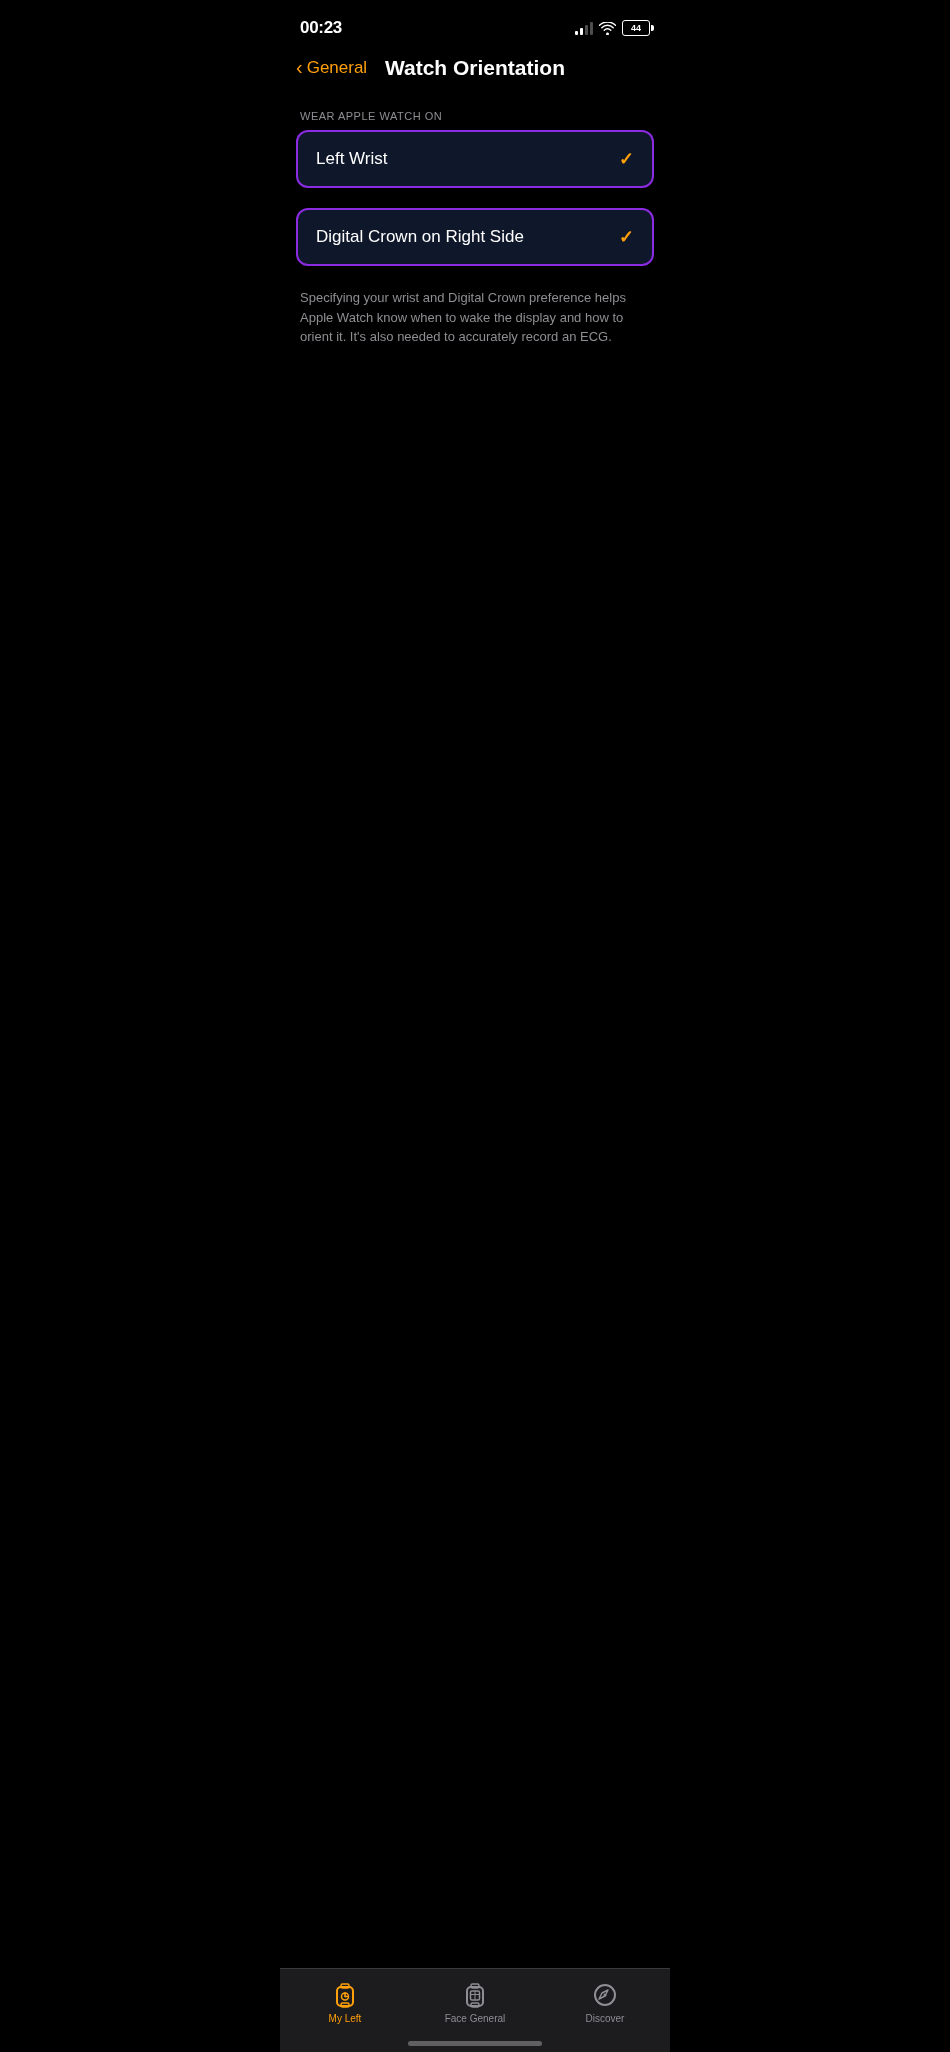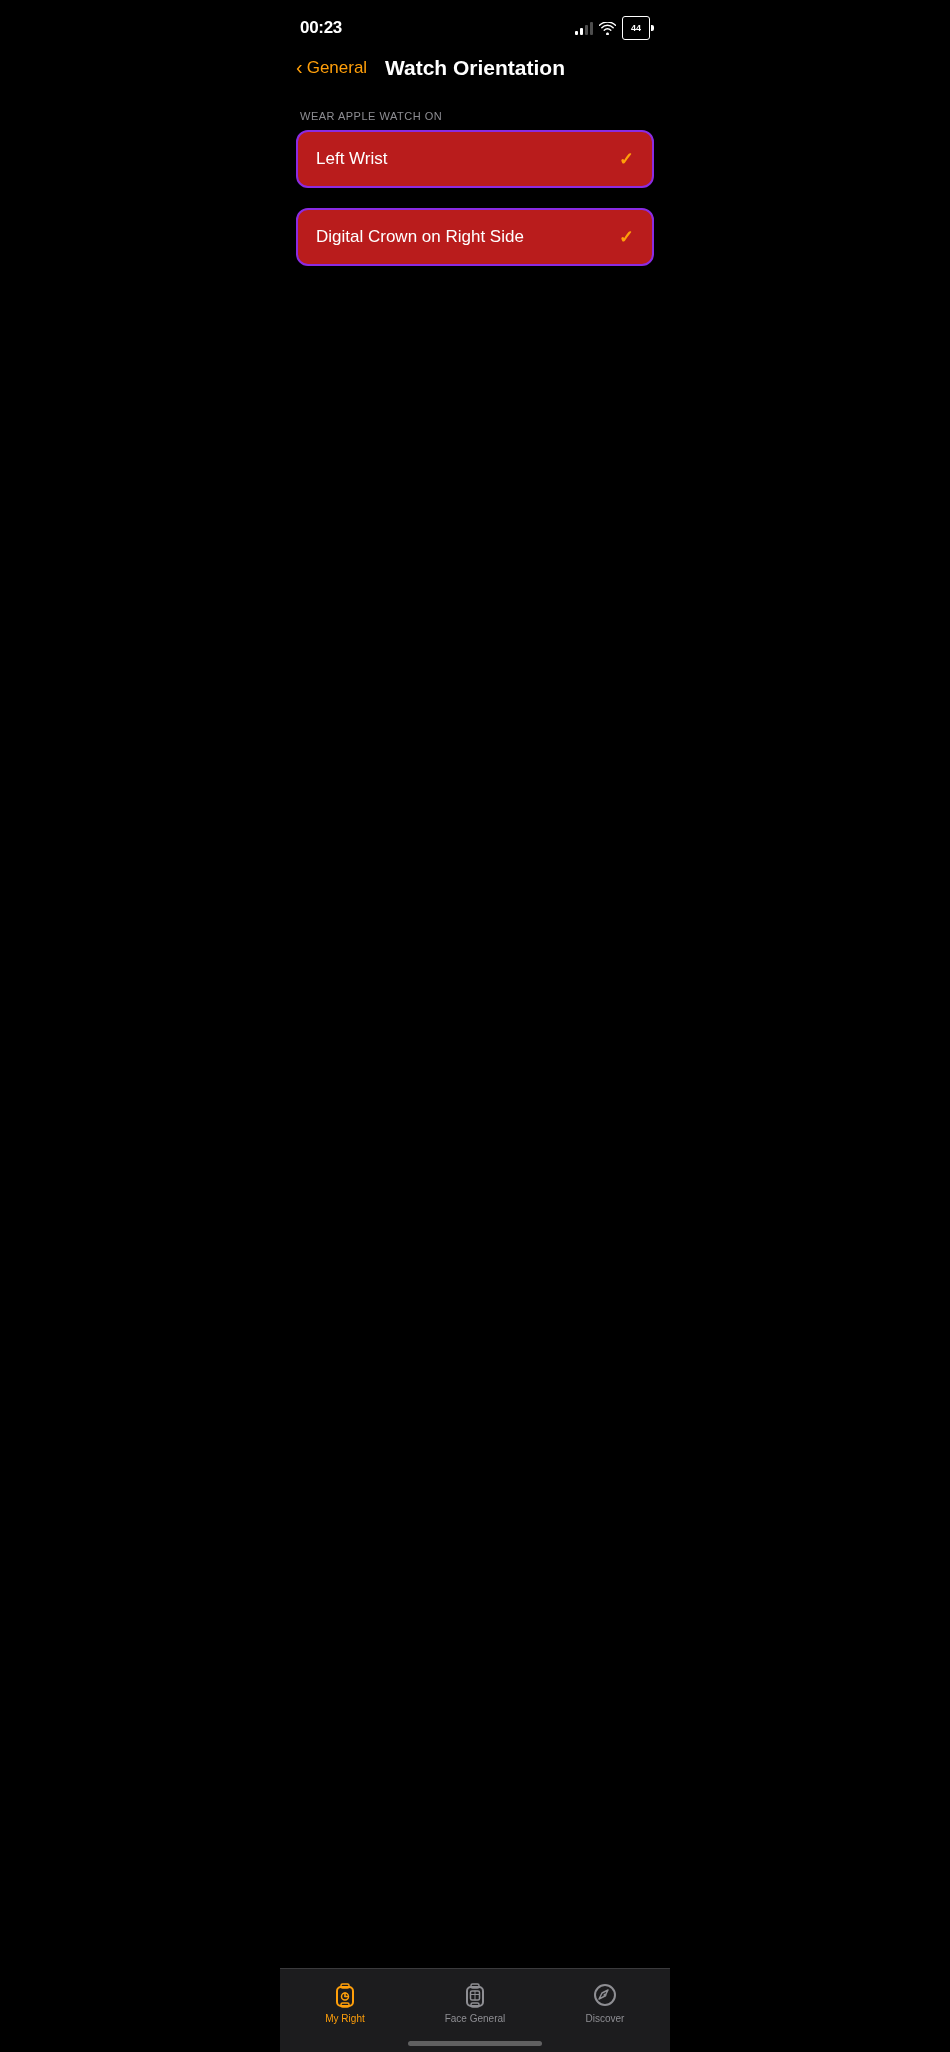--- a/index.html
+++ b/index.html
@@ -59,21 +59,21 @@
     .signal-bar:nth-child(2) { height: 7px; }
     .signal-bar:nth-child(3) { height: 10px; opacity: 0.3; }
     .signal-bar:nth-child(4) { height: 13px; opacity: 0.3; }
 
     .battery-container {
       display: flex;
       align-items: center;
       border: 1.5px solid #fff;
       border-radius: 3px;
       padding: 1px 0;
-      height: 24px;
+      height: 16px;
       width: 28px;
       position: relative;
       font-size: 10px;
       font-weight: 700;
       justify-content: center;
     }
 
     .battery-container::after {
       content: '';
       position: absolute;
@@ -133,21 +133,21 @@
       font-size: 11px;
       font-weight: 500;
       color: #8E8E93;
       letter-spacing: 0.5px;
       text-transform: uppercase;
       margin-bottom: 8px;
       padding-left: 4px;
     }
 
     .options-group {
-      background: #b91c1c;
+      background: #0f172a;
       border-radius: 12px;
       border: 2.5px solid #8B2BE2;
       overflow: hidden;
       margin-bottom: 12px;
     }
 
     .option-item {
       display: flex;
       align-items: center;
       justify-content: space-between;
@@ -292,37 +292,38 @@
     </div>
   </div>
 
   <div class="options-group" style="margin-top: 20px;">
     <div class="option-item">
       <span class="option-text">Digital Crown on Right Side</span>
       <span class="checkmark">✓</span>
     </div>
   </div>
 
+  <p class="helper-text">Specifying your wrist and Digital Crown preference helps Apple Watch know when to wake the display and how to orient it. It's also needed to accurately record an ECG.</p>
 
 </div>
 
 <div class="tab-bar">
 
   <div class="tab-item">
     <div class="tab-icon">
       <svg width="26" height="28" viewBox="0 0 26 28" fill="none">
         <rect x="5" y="6" width="16" height="19" rx="4" stroke="#FF9F0A" stroke-width="2" fill="none"></rect>
         <rect x="9" y="3" width="8" height="4" rx="1.5" stroke="#FF9F0A" stroke-width="1.5" fill="none"></rect>
         <rect x="9" y="22" width="8" height="4" rx="1.5" stroke="#FF9F0A" stroke-width="1.5" fill="none"></rect>
         <circle cx="13" cy="15.5" r="3.5" stroke="#FF9F0A" stroke-width="1.5" fill="none"></circle>
         <line x1="13" y1="12" x2="13" y2="15.5" stroke="#FF9F0A" stroke-width="1.5" stroke-linecap="round"></line>
         <line x1="13" y1="15.5" x2="15.5" y2="15.5" stroke="#FF9F0A" stroke-width="1.5" stroke-linecap="round"></line>
       </svg>
     </div>
-    <span class="tab-label active">My Right</span>
+    <span class="tab-label active">My Left</span>
   </div>
 
   <div class="tab-item">
     <div class="tab-icon">
       <svg width="26" height="28" viewBox="0 0 26 28" fill="none">
         <rect x="5" y="6" width="16" height="19" rx="4" stroke="#8E8E93" stroke-width="2" fill="none"></rect>
         <rect x="9" y="3" width="8" height="4" rx="1.5" stroke="#8E8E93" stroke-width="1.5" fill="none"></rect>
         <rect x="9" y="22" width="8" height="4" rx="1.5" stroke="#8E8E93" stroke-width="1.5" fill="none"></rect>
         <rect x="8.5" y="10" width="9" height="9" rx="1.5" stroke="#8E8E93" stroke-width="1.5" fill="none"></rect>
         <line x1="8.5" y1="13.5" x2="17.5" y2="13.5" stroke="#8E8E93" stroke-width="1" stroke-linecap="round"></line>

